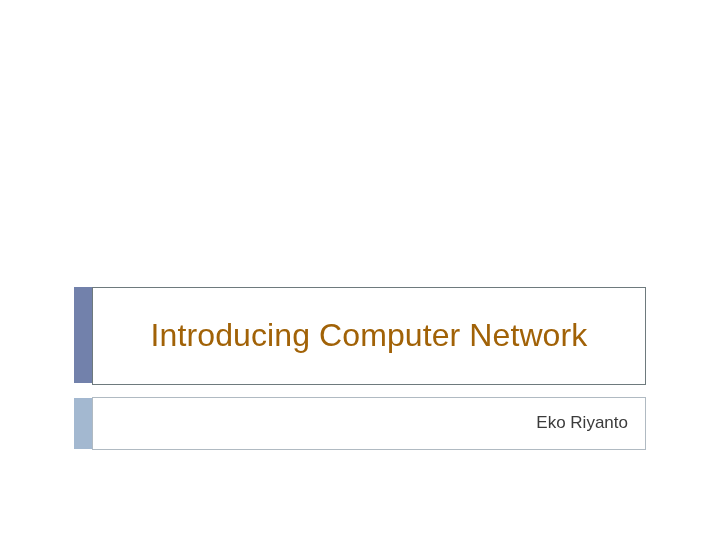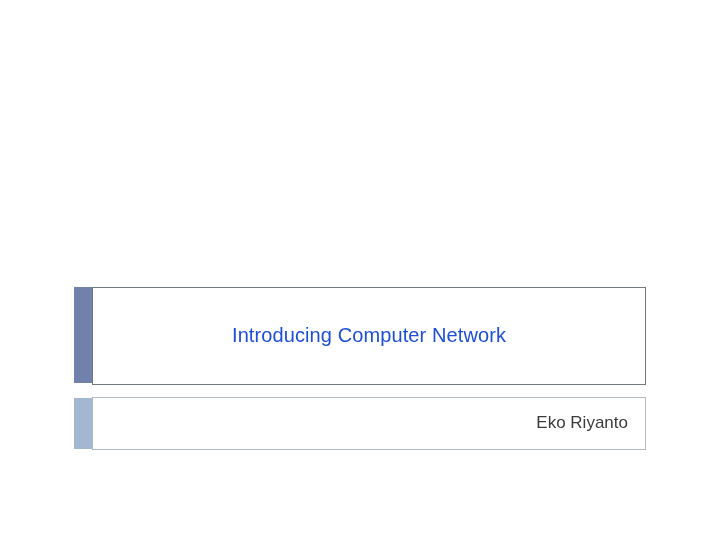--- a/index.html
+++ b/index.html
@@ -44,23 +44,23 @@
     width: 554px;
     height: 98px;
     box-sizing: border-box;
     border: 1px solid #6e7a7d;
     background: #ffffff;
     display: flex;
     align-items: center;
     justify-content: center;
   }
   .title-text {
-    font-size: 20px;
+    font-size: 32px;
     line-height: 1.15;
-    color: #1d4ed8;
+    color: #a16207;
     letter-spacing: 0.1px;
     text-align: center;
     white-space: nowrap;
     padding-bottom: 2px;
   }
 
   
   .subtitle-block {
     position: absolute;
     left: 74px;

